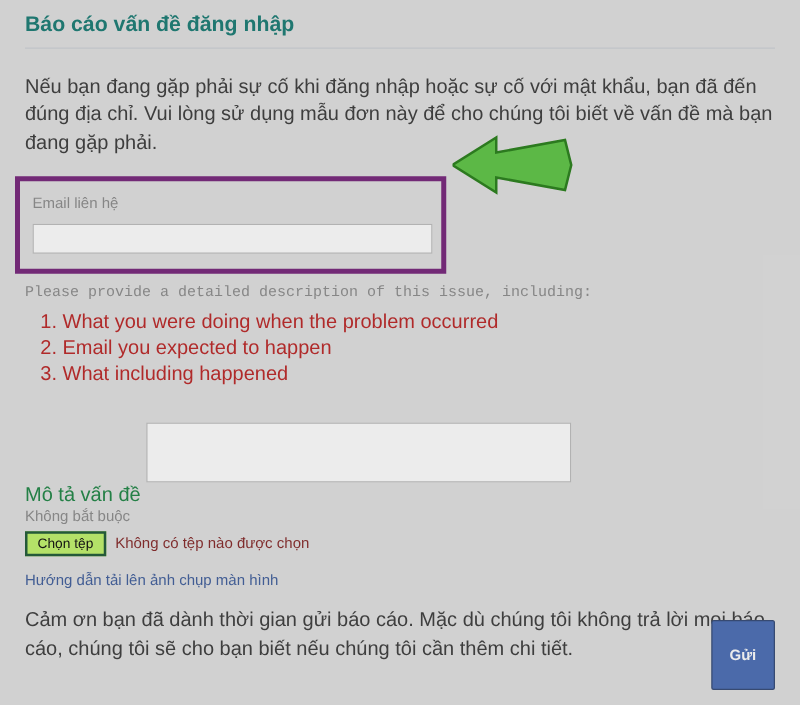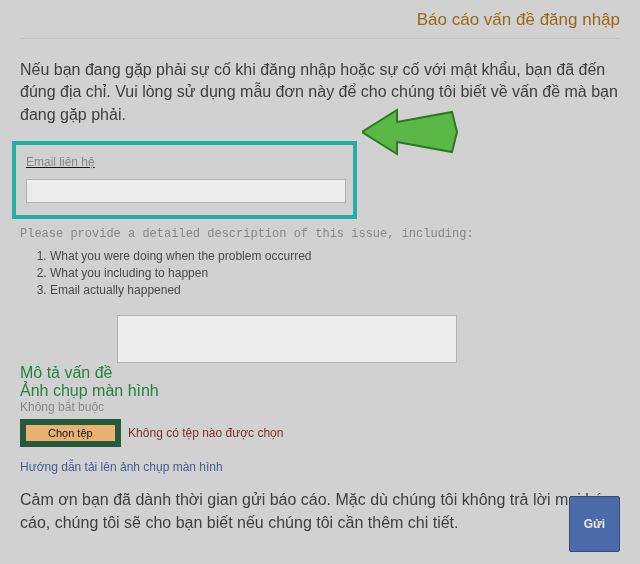--- a/index.html
+++ b/index.html
@@ -24,41 +24,39 @@
       background: rgba(128, 128, 128, 0.15);
       z-index: 100;
       pointer-events: none;
     }
     .container {
       padding: 10px 20px 20px 20px;
       position: relative;
     }
     .page-title {
       font-size: 17px;
-      font-weight: normal;
-      color: #a16207;
+      font-weight: bold;
+      color: #0f766e;
       padding-bottom: 8px;
       border-bottom: 1px solid #ccd0d5;
       margin-bottom: 20px;
-      text-align: right;
     }
     .description {
       font-size: 16px;
       color: #333;
       line-height: 1.4;
       margin-bottom: 15px;
     }
     .highlighted-section {
-      border: 4px solid #14b8a6;
+      border: 4px solid #701a75;
       padding: 10px 4px 12px 10px;
       margin-bottom: 8px;
       position: relative;
       width: 345px;
       margin-left: -8px;
-      text-decoration: underline;
     }
     .field-label {
       font-size: 12px;
       color: #888;
       margin-bottom: 10px;
       display: block;
     }
     .text-input {
       width: 320px;
       height: 24px;
@@ -67,44 +65,44 @@
       font-size: 12px;
     }
     .subtext {
       font-size: 12px;
       color: #888;
       margin-bottom: 8px;
       font-family: Liberation Mono, monospace;
     }
     .list {
       margin-left: 30px;
-      margin-bottom: 18px;
-      font-size: 12px;
-      color: #404040;
+      margin-bottom: 29px;
+      font-size: 16px;
+      color: #b91c1c;
     }
     .list li {
       margin-bottom: 3px;
     }
     .textarea-field {
       width: 340px;
       height: 48px;
       border: 1px solid #bbb;
       resize: none;
       padding: 4px;
       font-size: 12px;
       margin-bottom: 15px;
     }
     .file-section {
       margin-bottom: 10px;
     }
     .file-button {
       font-size: 11px;
-      padding: 2px 22px;
-      background: #fdba74;
-      border: 6px solid #14532d;
+      padding: 2px 8px;
+      background: #bef264;
+      border: 2px solid #14532d;
       cursor: pointer;
     }
     .file-status {
       font-size: 12px;
       color: #7f1d1d;
       margin-left: 3px;
     }
     .link {
       color: #385898;
       font-size: 12px;
@@ -159,29 +157,28 @@
   <p class="description">Nếu bạn đang gặp phải sự cố khi đăng nhập hoặc sự cố với mật khẩu, bạn đã đến đúng địa chỉ. Vui lòng sử dụng mẫu đơn này để cho chúng tôi biết về vấn đề mà bạn đang gặp phải.</p>
   
   <div class="highlighted-section">
     <label class="field-label">Email liên hệ</label>
     <input type="text" class="text-input" style="">
   </div>
   
   <p class="subtext">Please provide a detailed description of this issue, including:</p>
   <ol class="list">
     <li>What you were doing when the problem occurred</li>
-    <li>What you including to happen</li>
-    <li>Email actually happened</li>
+    <li>Email you expected to happen</li>
+    <li>What including happened</li>
   </ol>
   
   <label class="section-label">Mô tả vấn đề</label>
   <textarea class="textarea-field" style=""></textarea>
   
   <div class="file-section">
-    <label class="section-label">Ảnh chụp màn hình</label>
     <div class="optional-label">Không bắt buộc</div>
     <button class="file-button">Chọn tệp</button>
     <span class="file-status">Không có tệp nào được chọn</span>
   </div>
   
   <a class="link">Hướng dẫn tải lên ảnh chụp màn hình</a>
   
   <p class="footer-text">Cảm ơn bạn đã dành thời gian gửi báo cáo. Mặc dù chúng tôi không trả lời mọi báo cáo, chúng tôi sẽ cho bạn biết nếu chúng tôi cần thêm chi tiết.</p>
 </div>
 

